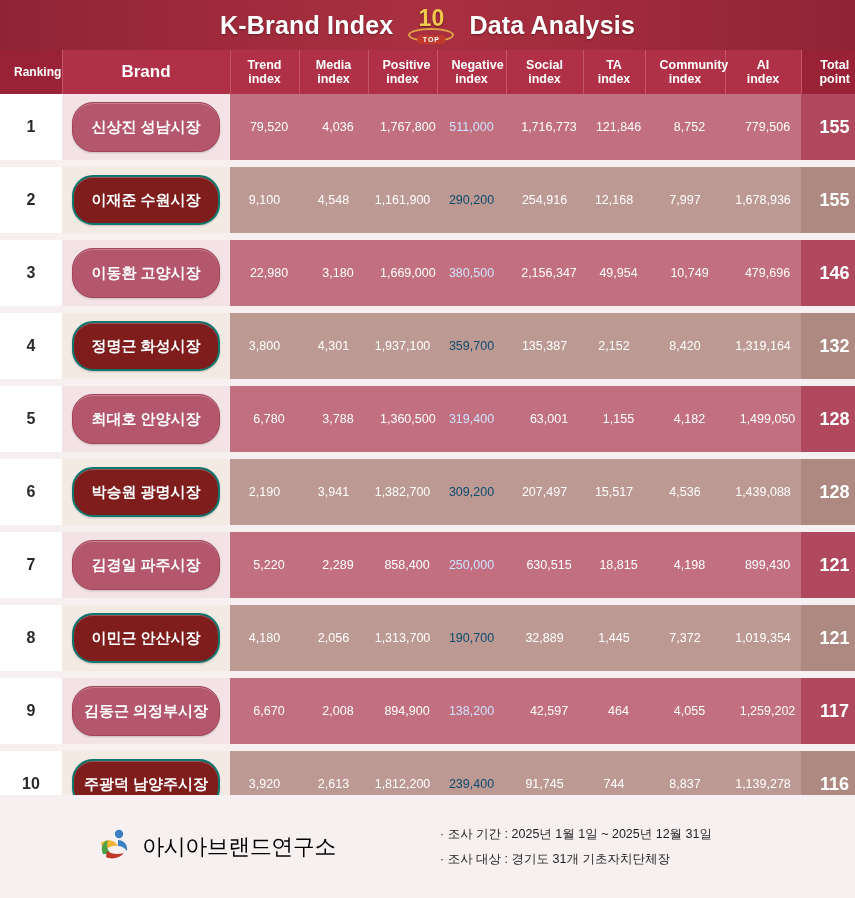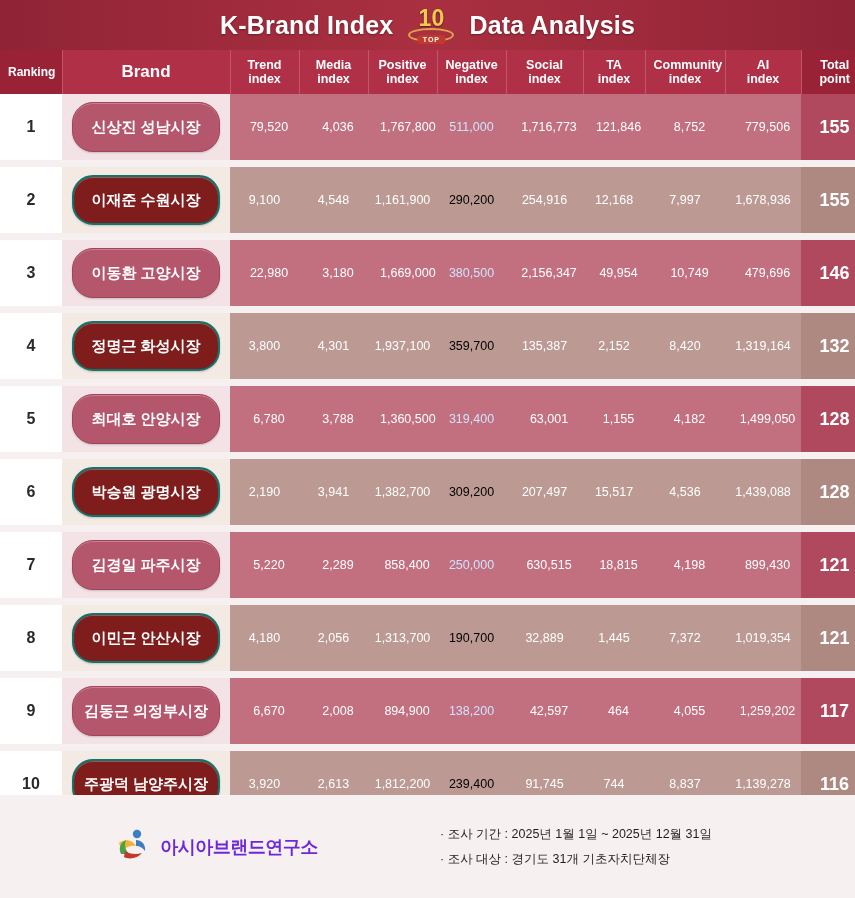--- a/index.html
+++ b/index.html
@@ -41,21 +41,21 @@
   .badge10 .ring {
     position:absolute; left:50%; transform:translateX(-50%);
     bottom:3px; width:46px; height:14px; border-radius:50%;
     border:2px solid #e8b84b; opacity:.85;
   }
 
   
   table { border-collapse:collapse; width:855px; table-layout:fixed; }
   thead th {
     background:#b03048; color:#fff; font-size:12.5px; font-weight:bold;
-    padding:8px 8px; line-height:14px; text-align:center;
+    padding:8px 14px; line-height:14px; text-align:center;
     border-left:1px solid #c4566a;
   }
   thead th.first { border-left:none; }
   thead th.rank-h { background:#9a2236; font-size:12px; }
   thead th.brand-h { background:#b03048; font-size:17px; }
   thead th.total-h { background:#9a2236; }
 
   tbody td {
     text-align:center; font-size:12.5px; color:#fff;
     height:66px; padding:0 3px;
@@ -73,21 +73,21 @@
     height:50px; border-radius:21px; display:flex; align-items:center;
     justify-content:center; color:#fff; font-size:15px; font-weight:bold;
     box-shadow: inset 0 1px 0 rgba(255,255,255,.25), 0 1px 2px rgba(0,0,0,.18);
   }
   tr.odd .pill { background:#b4566c; border:1px solid #a34459; }
   tr.even .pill { background:#7f1d1d; border:2px solid #0f766e; }
 
   tr.odd td.num { background:#c2707f;padding-left:12px; }
   tr.even td.num { background:#bc9a93; }
   tr.odd td.neg { background:#c2707f; color:#cfe2ff; }
-  tr.even td.neg { background:#bc9a93; color:#000000; }
+  tr.even td.neg { background:#bc9a93; color:#0c4a6e; }
   tr.odd td.total { background:#b1495e; font-size:18px; font-weight:bold; }
   tr.even td.total { background:#ae8982; font-size:18px; font-weight:bold; }
 
   
   col.c-rank{width:62px}
   col.c-brand{width:168px}
   col.c-n{width:69px}
   col.c-neg{width:69px}
   col.c-soc{width:77px}
   col.c-ta{width:62px}
@@ -97,21 +97,21 @@
 
   
   .footer {
     position:absolute; left:0; right:0; bottom:0; height:103px;
     background:#f7f0f0; display:flex; align-items:center;
   }
   .logo-wrap {
     width:430px; display:flex; align-items:center; justify-content:center; gap:10px;
   }
   .logo-mark { width:38px; height:40px; position:relative; }
-  .logo-text { font-size:18px; font-weight:bold; color:#6d28d9; letter-spacing:-0.5px; }
+  .logo-text { font-size:22px; font-weight:normal; color:#000000; letter-spacing:-0.5px; }
   .notes { flex:1; padding-left:10px; }
   .notes div { font-size:12.5px; color:#1f1f1f; line-height:25px; }
 </style>
 </head>
 <body>
 
 <div class="page">
 
   <div class="header">
     <div class="title-left">K-Brand Index</div>

